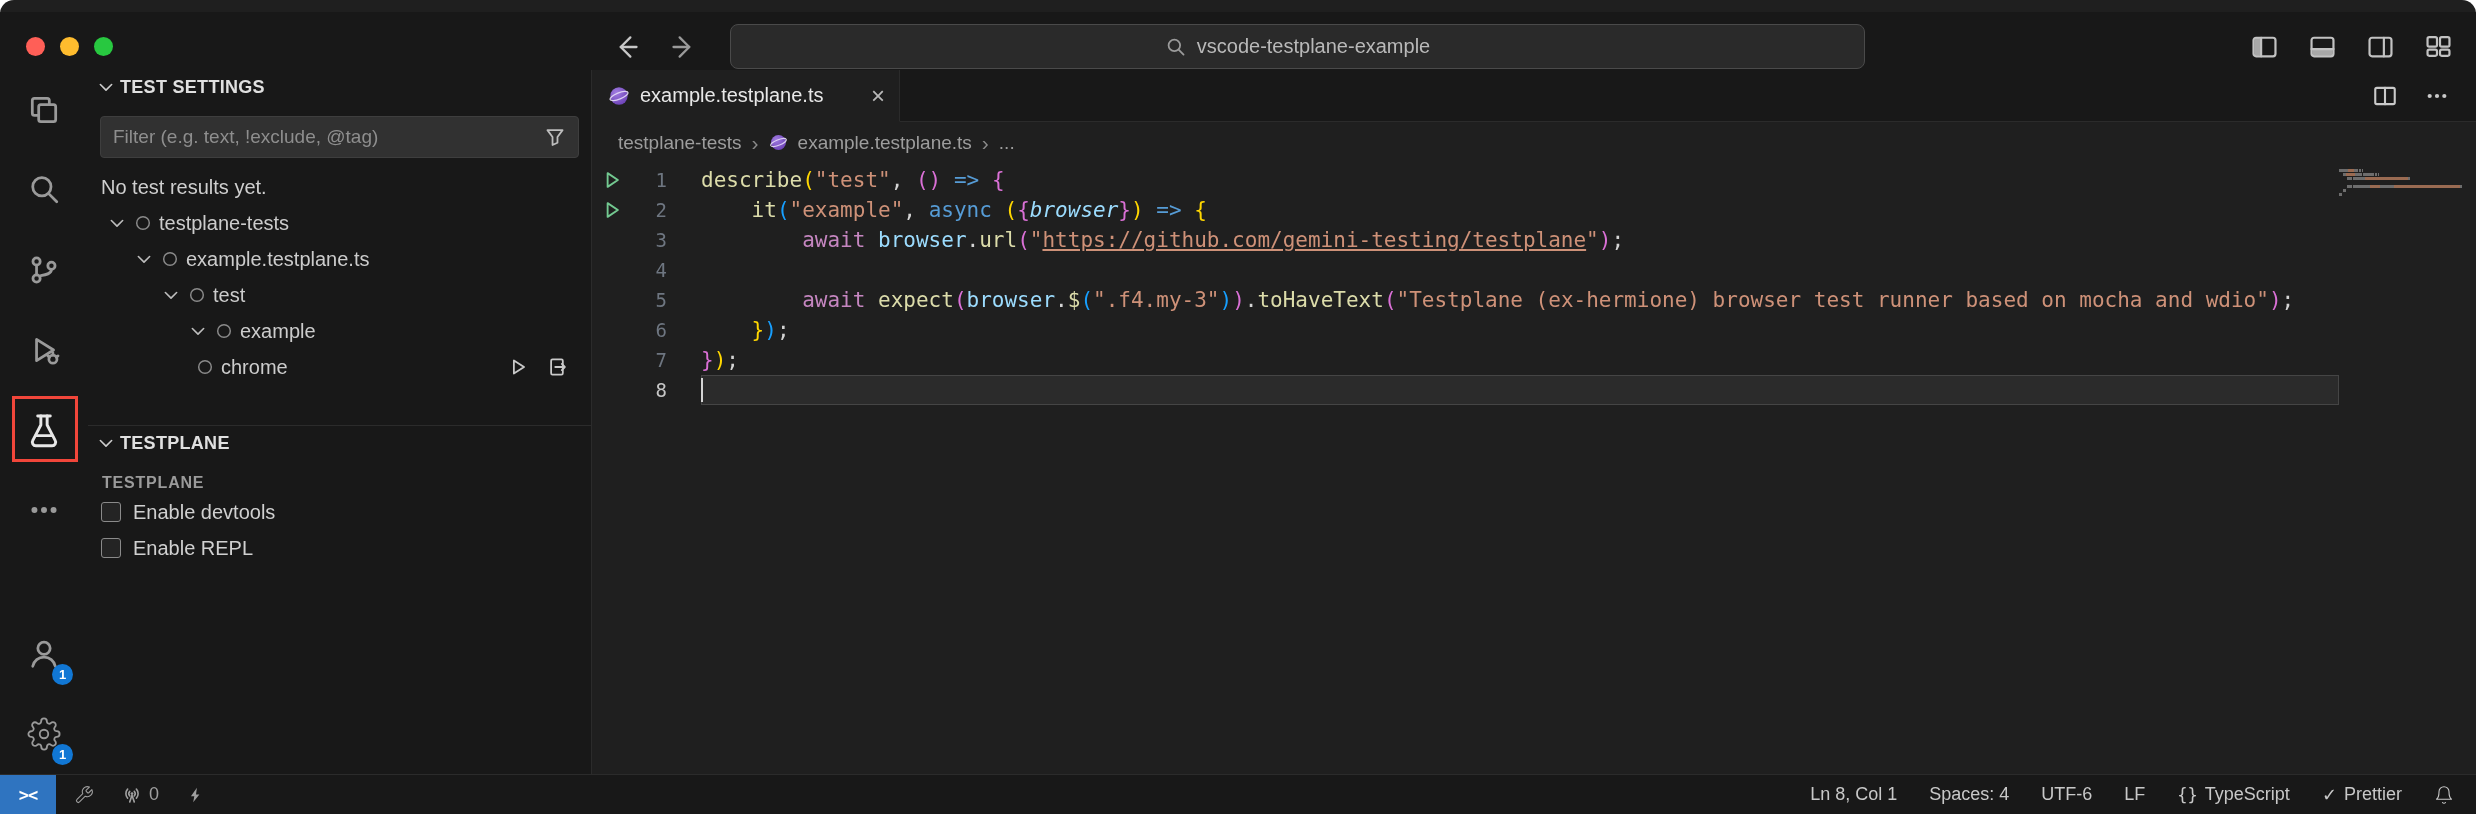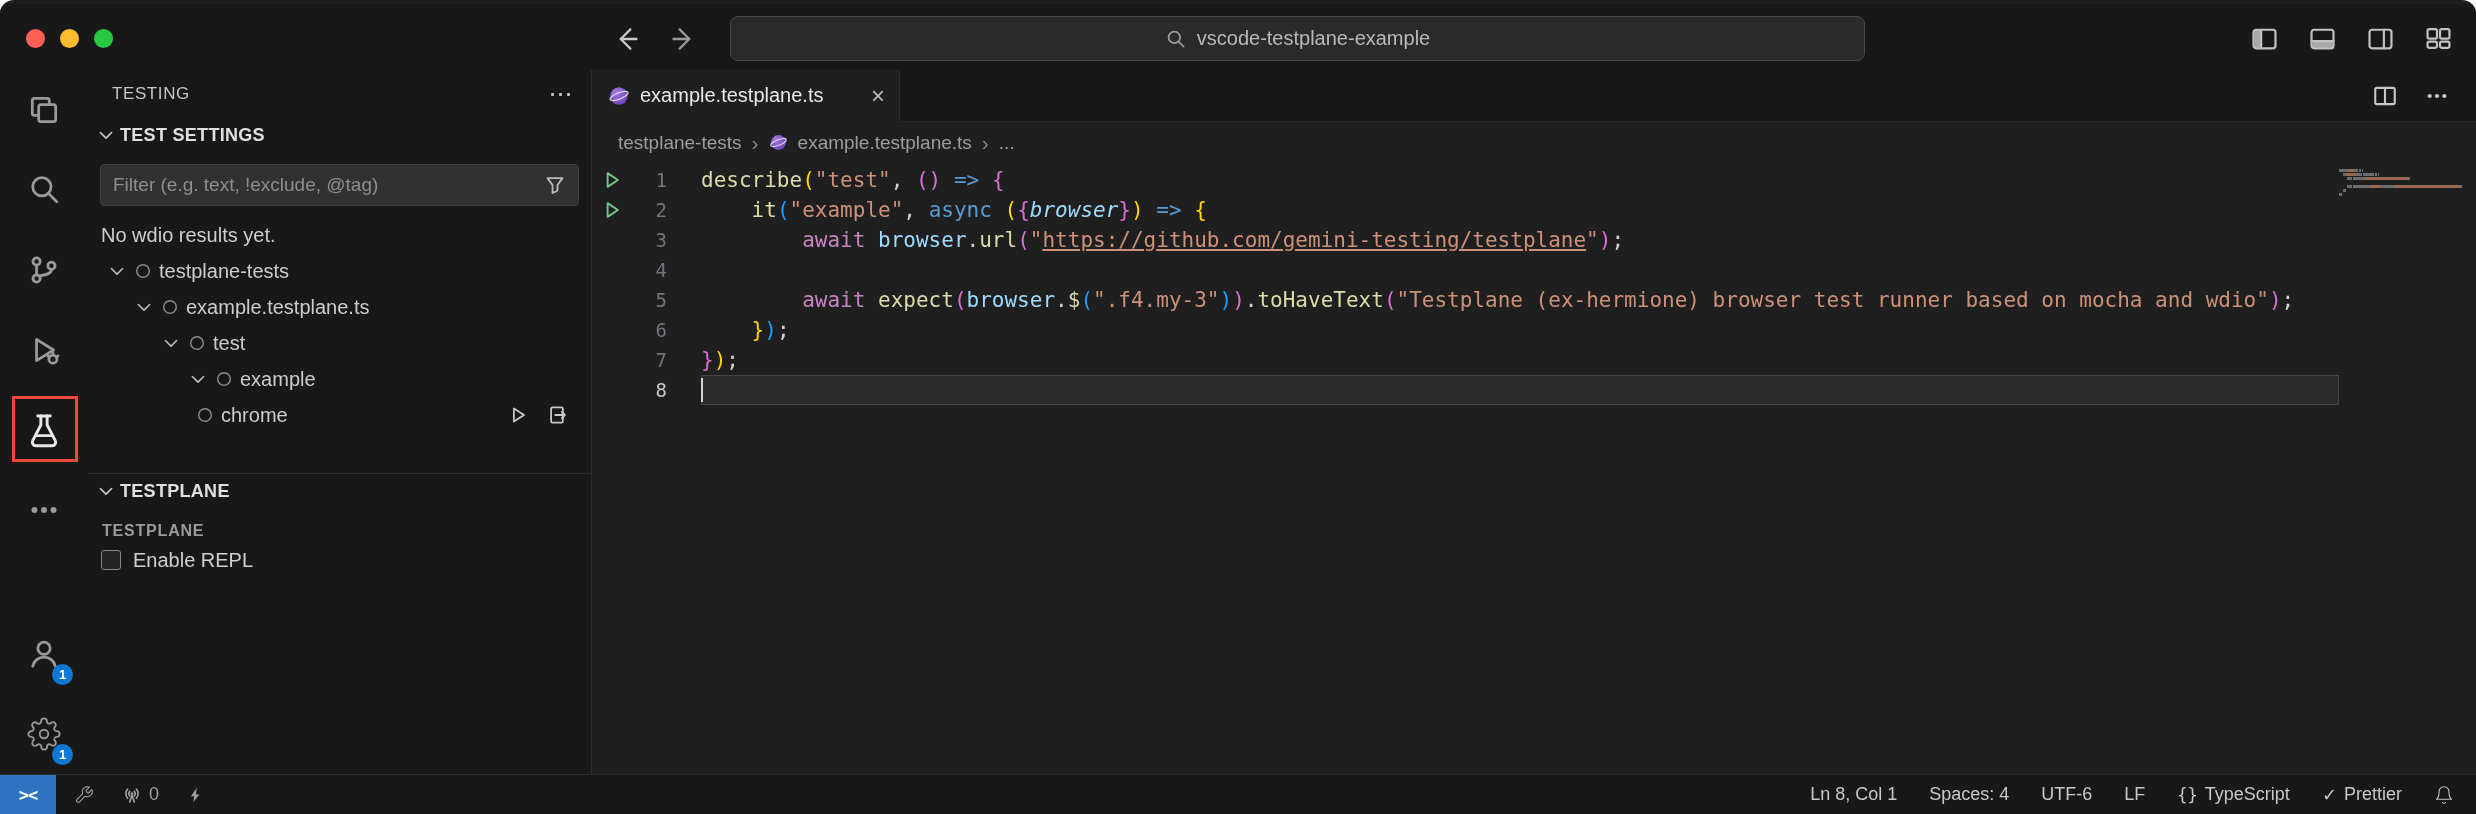--- a/index.html
+++ b/index.html
@@ -3,21 +3,21 @@
 <meta charset="utf-8">
 <style>
   *{margin:0;padding:0;box-sizing:border-box}
   html,body{background:#ffffff;font-family:"Liberation Sans",sans-serif}
   #window{position:relative;width:2476px;height:814px;background:#1f1f1f;color:#cccccc;
           border-radius:14px 14px 0 0;overflow:hidden}
   svg{display:block}
   .ic{stroke:currentColor;fill:none;stroke-width:1.3;stroke-linecap:round;stroke-linejoin:round}
 
   
-  #titlebar{position:absolute;left:0;top:4px;width:100%;height:70px;background:#181818;
+  #titlebar{position:absolute;left:0;top:12px;width:100%;height:70px;background:#181818;
             border-bottom:1px solid #2b2b2b}
   .traffic{position:absolute;left:26px;top:25px;display:flex;gap:15px}
   .tl{width:19px;height:19px;border-radius:50%}
   .tl.red{background:#ff5f57}.tl.yellow{background:#febc2e}.tl.green{background:#28c840}
   .nav-arrows{position:absolute;left:612px;top:21px;display:flex;gap:30px}
   .nav-arrows .btn{width:28px;height:28px;display:flex;align-items:center;justify-content:center}
   #command-center{position:absolute;left:730px;top:12px;width:1135px;height:45px;background:#2a2a2a;
                   border:1px solid #4a4a4a;border-radius:8px;display:flex;align-items:center;
                   justify-content:center;gap:10px;color:#b9b9b9;font-size:20px}
   .tb-right{position:absolute;right:24px;top:20px;display:flex;gap:30px;color:#c2c2c2}
@@ -223,44 +223,40 @@
       <svg width="34" height="34" viewBox="0 0 24 24">
           <circle class="ic" stroke-width="1.8" cx="12" cy="12" r="3"></circle>
           <path class="ic" stroke-width="1.8" d="M19.4 15a1.65 1.65 0 0 0 .33 1.82l.06.06a2 2 0 0 1 0 2.83 2 2 0 0 1-2.83 0l-.06-.06a1.65 1.65 0 0 0-1.82-.33 1.65 1.65 0 0 0-1 1.51V21a2 2 0 0 1-2 2 2 2 0 0 1-2-2v-.09A1.65 1.65 0 0 0 9 19.4a1.65 1.65 0 0 0-1.82.33l-.06.06a2 2 0 0 1-2.83 0 2 2 0 0 1 0-2.83l.06-.06a1.65 1.65 0 0 0 .33-1.82 1.65 1.65 0 0 0-1.51-1H3a2 2 0 0 1-2-2 2 2 0 0 1 2-2h.09A1.65 1.65 0 0 0 4.6 9a1.65 1.65 0 0 0-.33-1.82l-.06-.06a2 2 0 0 1 0-2.83 2 2 0 0 1 2.83 0l.06.06a1.65 1.65 0 0 0 1.82.33H9a1.65 1.65 0 0 0 1-1.51V3a2 2 0 0 1 2-2 2 2 0 0 1 2 2v.09a1.65 1.65 0 0 0 1 1.51 1.65 1.65 0 0 0 1.82-.33l.06-.06a2 2 0 0 1 2.83 0 2 2 0 0 1 0 2.83l-.06.06a1.65 1.65 0 0 0-.33 1.82V9a1.65 1.65 0 0 0 1.51 1H21a2 2 0 0 1 2 2 2 2 0 0 1-2 2h-.09a1.65 1.65 0 0 0-1.51 1z"></path>
         </svg>
       <span class="badge">1</span>
     </div>
   </div>
   <div id="annotation-box"></div>
 
   <div id="sidebar">
-    <div class="pane-title">
-      <span>TESTING</span>
-      <span class="more" style="font-size:24px">⋯</span>
-    </div>
 
     <div class="sect-head">
       <span>
         <svg width="20" height="20" viewBox="0 0 16 16" style="color:#cccccc">
             <path class="ic" d="M3.5 6l4.5 4.5L12.5 6"></path>
           </svg>
       </span>
       <span>TEST SETTINGS</span>
     </div>
 
     <div id="filter-box">
       <input placeholder="Filter (e.g. text, !exclude, @tag)" style="">
       <span style="color:#bdbdbd">
         <svg width="22" height="22" viewBox="0 0 16 16">
             <path class="ic" d="M2.5 3h11L9.8 8v4.2l-3.6 1.6V8L2.5 3z"></path>
           </svg>
       </span>
     </div>
 
-    <div class="no-results">No wdio results yet.</div>
+    <div class="no-results">No test results yet.</div>
 
     <div class="tree">
       <div class="tree-row" style="padding-left:19px">
         <span>
             <svg width="20" height="20" viewBox="0 0 16 16" style="color:#bdbdbd">
               <path class="ic" d="M3.5 6l4.5 4.5L12.5 6"></path>
             </svg>
           </span>
         <span class="t-circ">
             <svg width="18" height="18" viewBox="0 0 16 16">
@@ -336,20 +332,24 @@
       <span>
         <svg width="20" height="20" viewBox="0 0 16 16" style="color:#cccccc">
             <path class="ic" d="M3.5 6l4.5 4.5L12.5 6"></path>
           </svg>
       </span>
       <span>TESTPLANE</span>
     </div>
     <div class="settings-label">TESTPLANE</div>
     <div class="chk-row">
       <span class="chk"></span>
+      <span>Enable devtools</span>
+    </div>
+    <div class="chk-row">
+      <span class="chk"></span>
       <span>Enable REPL</span>
     </div>
   </div>
 
   <div id="editor">
     <div id="tabbar">
       <div class="tab">
         <span>
           <svg width="22" height="22" viewBox="0 0 16 16">
               <circle cx="8" cy="8" r="6.3" fill="url(#tpg)"></circle>

